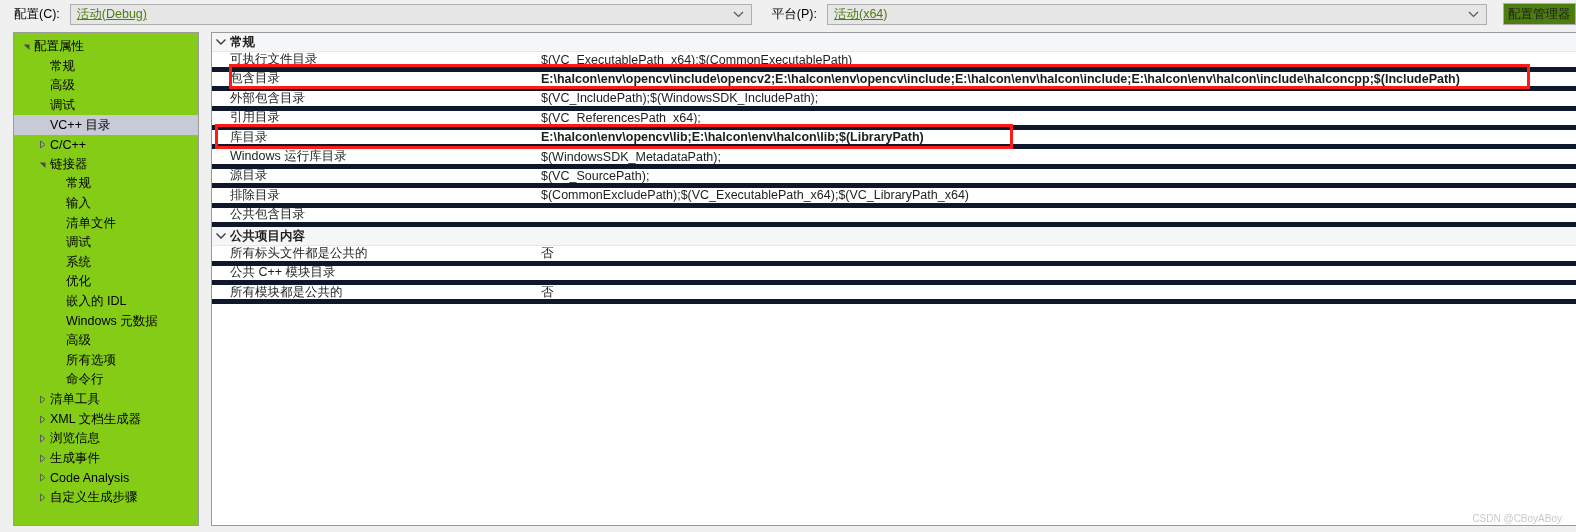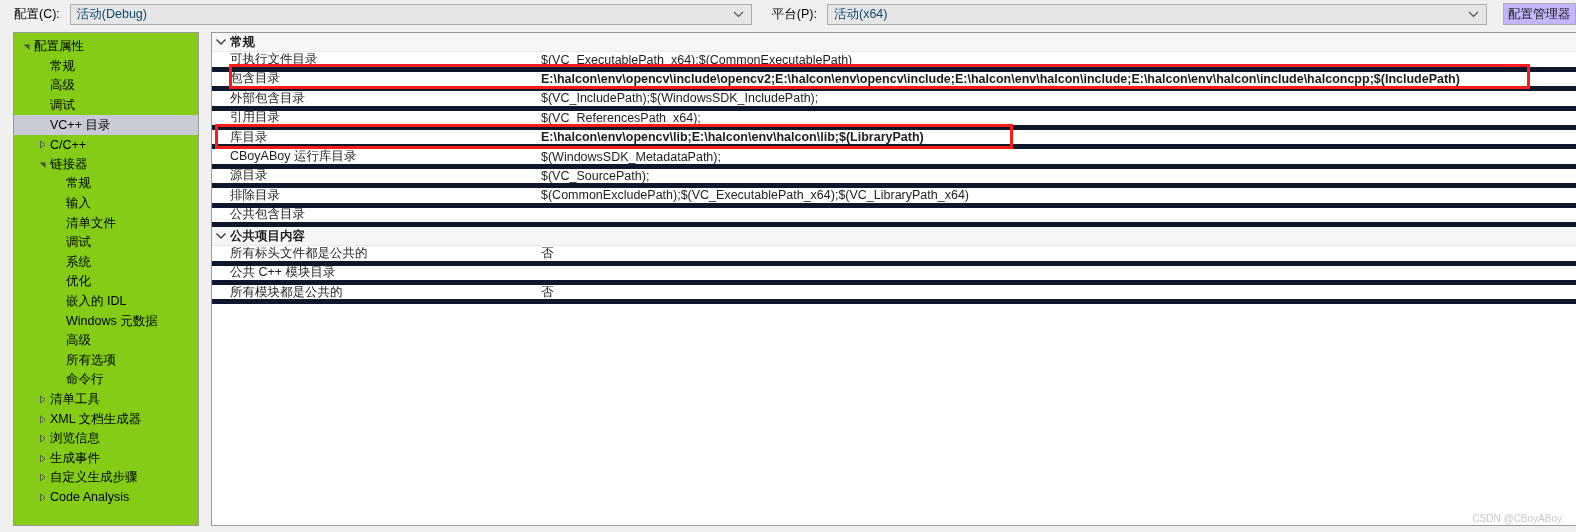--- a/index.html
+++ b/index.html
@@ -38,38 +38,39 @@
     height: 21px;
     background: #e6e6e6;
     border: 1px solid #aeaeae;
     display: flex;
     align-items: center;
     box-sizing: border-box;
   }
   .combo .val {
     padding-left: 6px;
     font-size: 12.5px;
-    color: #0c4a6e;
-    white-space: nowrap;
-    overflow: hidden;
+    color: #4d7c0f;
+    white-space: nowrap;
+    overflow: hidden;
+    text-decoration: underline;
   }
   .combo .arrow {
     position: absolute;
     right: 7px; top: 0; bottom: 0;
     display: flex; align-items: center;
     color: #444;
     font-size: 11px;
   }
   .combo .arrow svg { display:block; }
   .btn-cfgmgr {
     position: absolute;
     left: 1503px; top: 3px;
     height: 22px;
     min-width: 73px;
-    background: #c4b5fd;
+    background: #4d7c0f;
     border: 1px solid #aeaeae;
     box-sizing: border-box;
     display: flex;
     align-items: center;
     padding: 0 4px;
     white-space: nowrap;
     overflow: hidden;
     font-size: 12.5px;
   }
 
@@ -322,29 +323,29 @@
             </svg>
           </div>
           <div class="tlabel">生成事件</div>
         </div>
         <div class="tnode">
           <div class="tw" style="margin-left: 22px;">
             <svg width="9" height="9" viewBox="0 0 9 9">
               <path d="M2.5 1 L7 4.5 L2.5 8 Z" fill="none" stroke="#5a5a5a" stroke-width="1"></path>
             </svg>
           </div>
+          <div class="tlabel">Code Analysis</div>
+        </div>
+        <div class="tnode">
+          <div class="tw" style="margin-left: 22px;">
+            <svg width="9" height="9" viewBox="0 0 9 9">
+              <path d="M2.5 1 L7 4.5 L2.5 8 Z" fill="none" stroke="#5a5a5a" stroke-width="1"></path>
+            </svg>
+          </div>
           <div class="tlabel">自定义生成步骤</div>
-        </div>
-        <div class="tnode">
-          <div class="tw" style="margin-left: 22px;">
-            <svg width="9" height="9" viewBox="0 0 9 9">
-              <path d="M2.5 1 L7 4.5 L2.5 8 Z" fill="none" stroke="#5a5a5a" stroke-width="1"></path>
-            </svg>
-          </div>
-          <div class="tlabel">Code Analysis</div>
         </div>
       </div>
   </div>
 
   <div class="gridpane">
     <div id="grid-root">
         <div class="grow cat">
           <div class="gtw">
             <svg width="12" height="8" viewBox="0 0 12 8">
               <path d="M1.5 1.5 L6 6 L10.5 1.5" stroke="#3a3a3a" stroke-width="1.4" fill="none"></path>
@@ -373,21 +374,21 @@
           <div class="gname">引用目录</div>
           <div class="gval">$(VC_ReferencesPath_x64);</div>
         </div>
         <div class="grow">
           <div class="gtw"></div>
           <div class="gname">库目录</div>
           <div class="gval bold">E:\halcon\env\opencv\lib;E:\halcon\env\halcon\lib;$(LibraryPath)</div>
         </div>
         <div class="grow">
           <div class="gtw"></div>
-          <div class="gname">CBoyABoy 运行库目录</div>
+          <div class="gname">Windows 运行库目录</div>
           <div class="gval">$(WindowsSDK_MetadataPath);</div>
         </div>
         <div class="grow">
           <div class="gtw"></div>
           <div class="gname">源目录</div>
           <div class="gval">$(VC_SourcePath);</div>
         </div>
         <div class="grow">
           <div class="gtw"></div>
           <div class="gname">排除目录</div>

